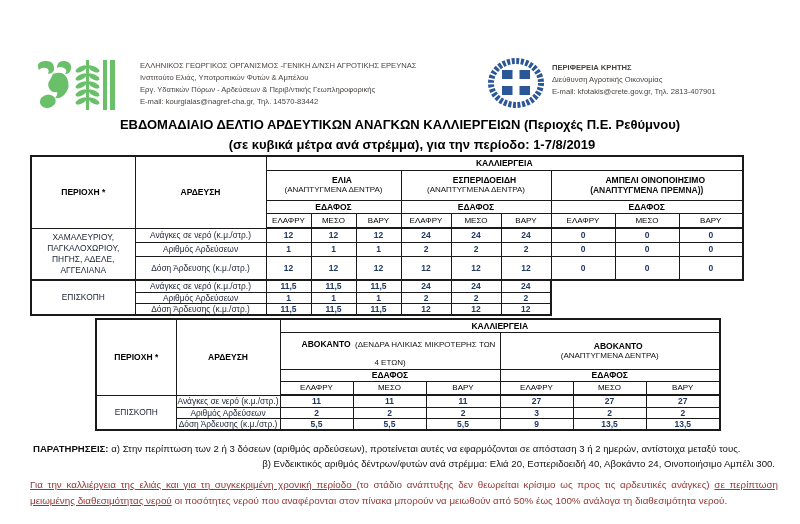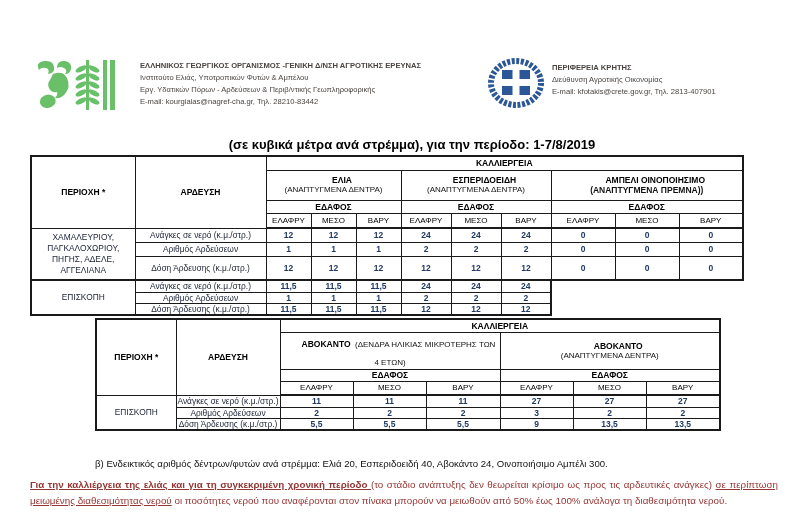--- a/index.html
+++ b/index.html
@@ -3,21 +3,21 @@
 <meta charset="utf-8">
 <style>
   html,body{margin:0;padding:0;background:#e9e9e9;}
   .page{
     position:relative;width:800px;height:524px;background:#ffffff;
     font-family:"Liberation Sans",sans-serif;color:#000;overflow:hidden;
   }
   
   .logo-left{position:absolute;left:35px;top:58px;width:80px;height:54px;}
   .org-left{position:absolute;left:140px;top:60px;font-size:7.6px;line-height:12px;color:#4a4440;}
-  .org-left .l1{font-weight:bold;}
+  .org-left .l1{font-weight:normal;}
   .logo-right{position:absolute;left:487px;top:56px;width:58px;height:54px;}
   .org-right{position:absolute;left:552px;top:62px;font-size:7.6px;line-height:12px;color:#4a4440;}
   .org-right .l1{font-weight:bold;}
   
   .title1{position:absolute;left:0;top:117px;width:100%;text-align:center;font-size:13px;font-weight:bold;}
   .title2{position:absolute;left:12px;top:137px;width:100%;text-align:center;font-size:13px;font-weight:bold;}
   
   table.t{border-collapse:collapse;table-layout:fixed;}
   table.t td{border:1px solid #1a1a1a;text-align:center;vertical-align:middle;padding:0 1px;overflow:hidden;}
   .t1a{position:absolute;left:30px;top:155px;border:2px solid #1a1a1a;}
@@ -33,23 +33,23 @@
   .soil{font-weight:bold;font-size:8.5px;}
   .stype{font-weight:normal;font-size:8px;}
   .region{font-size:8.4px;color:#1a2233;line-height:11px;}
   .rlabel{font-size:8.4px;color:#1a2233;margin-top:29px;}
   .num{font-weight:bold;font-size:8.5px;color:#1f3864;}
   
   .note-star{position:absolute;left:65px;top:429px;font-size:9.6px;font-style:italic;color:#111;}
   .note-star b{font-style:normal;}
   .note-a{position:absolute;left:33px;top:443px;font-size:9.6px;color:#111;width:750px;}
   .note-a b{font-weight:bold;}
-  .note-b{position:absolute;left:95px;top:458px;font-size:9.6px;color:#111;width:680px;}
+  .note-b{position:absolute;left:95px;top:458px;font-size:9.6px;color:#111;width:680px;text-align:right;}
   .warning{position:absolute;left:30px;top:477px;width:748px;font-size:9.8px;line-height:15.5px;color:#943634;text-align:justify;}
-  .warning .bu{font-weight:bold;text-decoration:underline;margin-top:16px;}
+  .warning .bu{font-weight:normal;text-decoration:underline;margin-top:16px;}
   .warning .u{text-decoration:underline;}
 </style>
 </head>
 <body>
 
 <div class="page">
 
   <svg class="logo-left" viewBox="0 0 80 54">
     <g fill="#6abf69">
       <path d="M4 12 q-4 -8 6 -9 q8 -1 9 6 q1 6 -6 7 q2 -5 -2 -6 q-5 -1 -7 2 z"></path>
@@ -70,35 +70,36 @@
         <ellipse cx="59" cy="43" rx="6" ry="2.6" transform="rotate(28 59 43)"></ellipse>
       </g>
       <rect x="68" y="2" width="4" height="50"></rect>
       <rect x="75" y="2" width="5" height="50"></rect>
     </g>
   </svg>
   <div class="org-left">
     <div class="l1">ΕΛΛΗΝΙΚΟΣ ΓΕΩΡΓΙΚΟΣ ΟΡΓΑΝΙΣΜΟΣ -ΓΕΝΙΚΗ Δ/ΝΣΗ ΑΓΡΟΤΙΚΗΣ ΕΡΕΥΝΑΣ</div>
     <div>Ινστιτούτο Ελιάς, Υποτροπικών Φυτών &amp; Αμπέλου</div>
     <div>Εργ. Υδατικών Πόρων - Αρδεύσεων &amp; Περιβ/ντικής Γεωπληροφορικής</div>
-    <div>E-mail: kourgialas@nagref-cha.gr, Τηλ. 28210-83442</div>
+    <div>E-mail: kourgialas@nagref-cha.gr, Τηλ. 14570-83442</div>
   </div>
 
   <svg class="logo-right" viewBox="0 0 58 52">
     <ellipse cx="29" cy="26" rx="25" ry="22" fill="none" stroke="#2b5797" stroke-width="6" stroke-dasharray="3 1.6"></ellipse>
     <rect x="15" y="13" width="28" height="25" fill="#2b5797"></rect>
     <rect x="25.5" y="13" width="7" height="25" fill="#ffffff"></rect>
     <rect x="15" y="22" width="28" height="7" fill="#ffffff"></rect>
   </svg>
   <div class="org-right">
     <div class="l1">ΠΕΡΙΦΕΡΕΙΑ ΚΡΗΤΗΣ</div>
     <div>Διεύθυνση Αγροτικής Οικονομίας</div>
     <div>E-mail: kfotakis@crete.gov.gr, Τηλ. 2813-407901</div>
   </div>
 
+  <div class="title1">ΕΒΔΟΜΑΔΙΑΙΟ ΔΕΛΤΙΟ ΑΡΔΕΥΤΙΚΩΝ ΑΝΑΓΚΩΝ ΚΑΛΛΙΕΡΓΕΙΩΝ (Περιοχές Π.Ε. Ρεθύμνου)</div>
   <div class="title2">(σε κυβικά μέτρα ανά στρέμμα), για την περίοδο: 1-7/8/2019</div>
 
   <table class="t t1a">
     <colgroup>
       <col style="width:104px">
         <col style="width:131px">
       <col style="width:45px">
         <col style="width:45px">
         <col style="width:45px">
       <col style="width:50px">
@@ -290,19 +291,20 @@
       <td class="num">5,5</td>
       <td class="num">5,5</td>
       <td class="num">5,5</td>
       <td class="num">9</td>
       <td class="num">13,5</td>
       <td class="num">13,5</td>
     </tr>
   </tbody>
     </table>
 
+  <div class="note-a"><b>ΠΑΡΑΤΗΡΗΣΕΙΣ:</b><span> α) Στην περίπτωση των 2 ή 3 δόσεων (αριθμός αρδεύσεων), προτείνεται αυτές να εφαρμόζονται σε απόσταση 3 ή 2 ημερών, αντίστοιχα μεταξύ τους.</span></div>
   <div class="note-b">β) Ενδεικτικός αριθμός δέντρων/φυτών ανά στρέμμα: Ελιά 20, Εσπεριδοειδή 40, Αβοκάντο 24, Οινοποιήσιμο Αμπέλι 300.</div>
 
   <div class="warning">
     <span class="bu">Για την καλλιέργεια της ελιάς και για τη συγκεκριμένη χρονική περίοδο </span><span>(το στάδιο ανάπτυξης δεν θεωρείται κρίσιμο ως προς τις αρδευτικές ανάγκες) </span><span class="u">σε περίπτωση μειωμένης διαθεσιμότητας νερού</span><span> οι ποσότητες νερού που αναφέρονται στον πίνακα μπορούν να μειωθούν από 50% έως 100% ανάλογα τη διαθεσιμότητα νερού.</span>
   </div>
 
 </div>
 
 </body></html>

